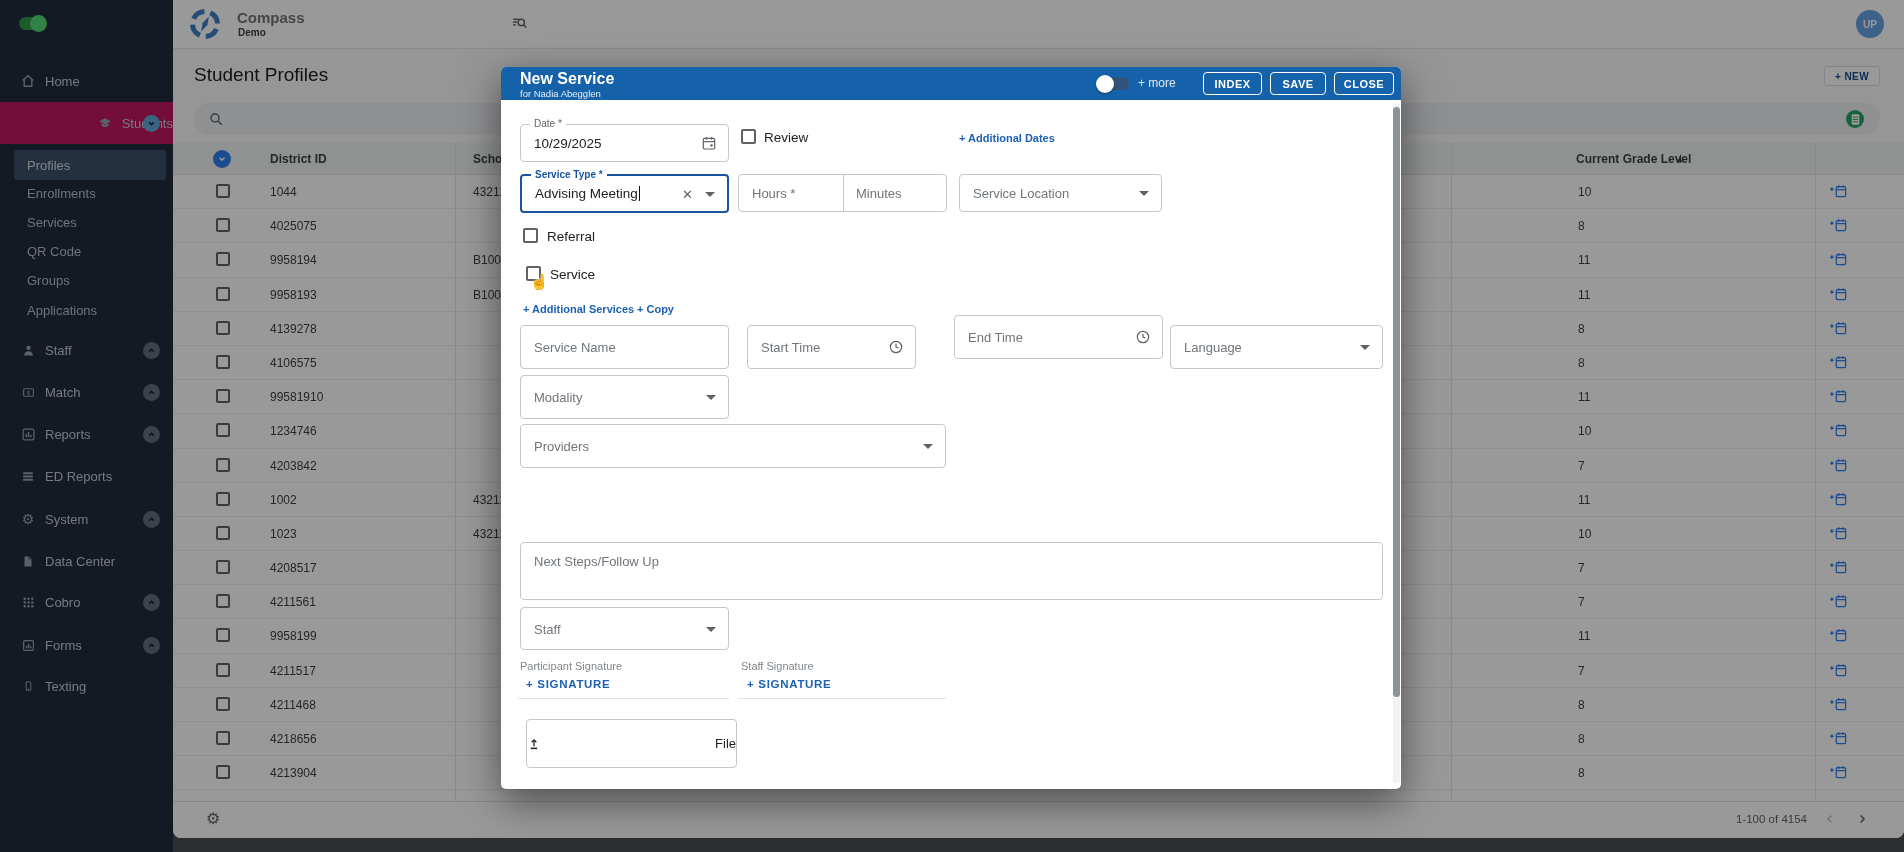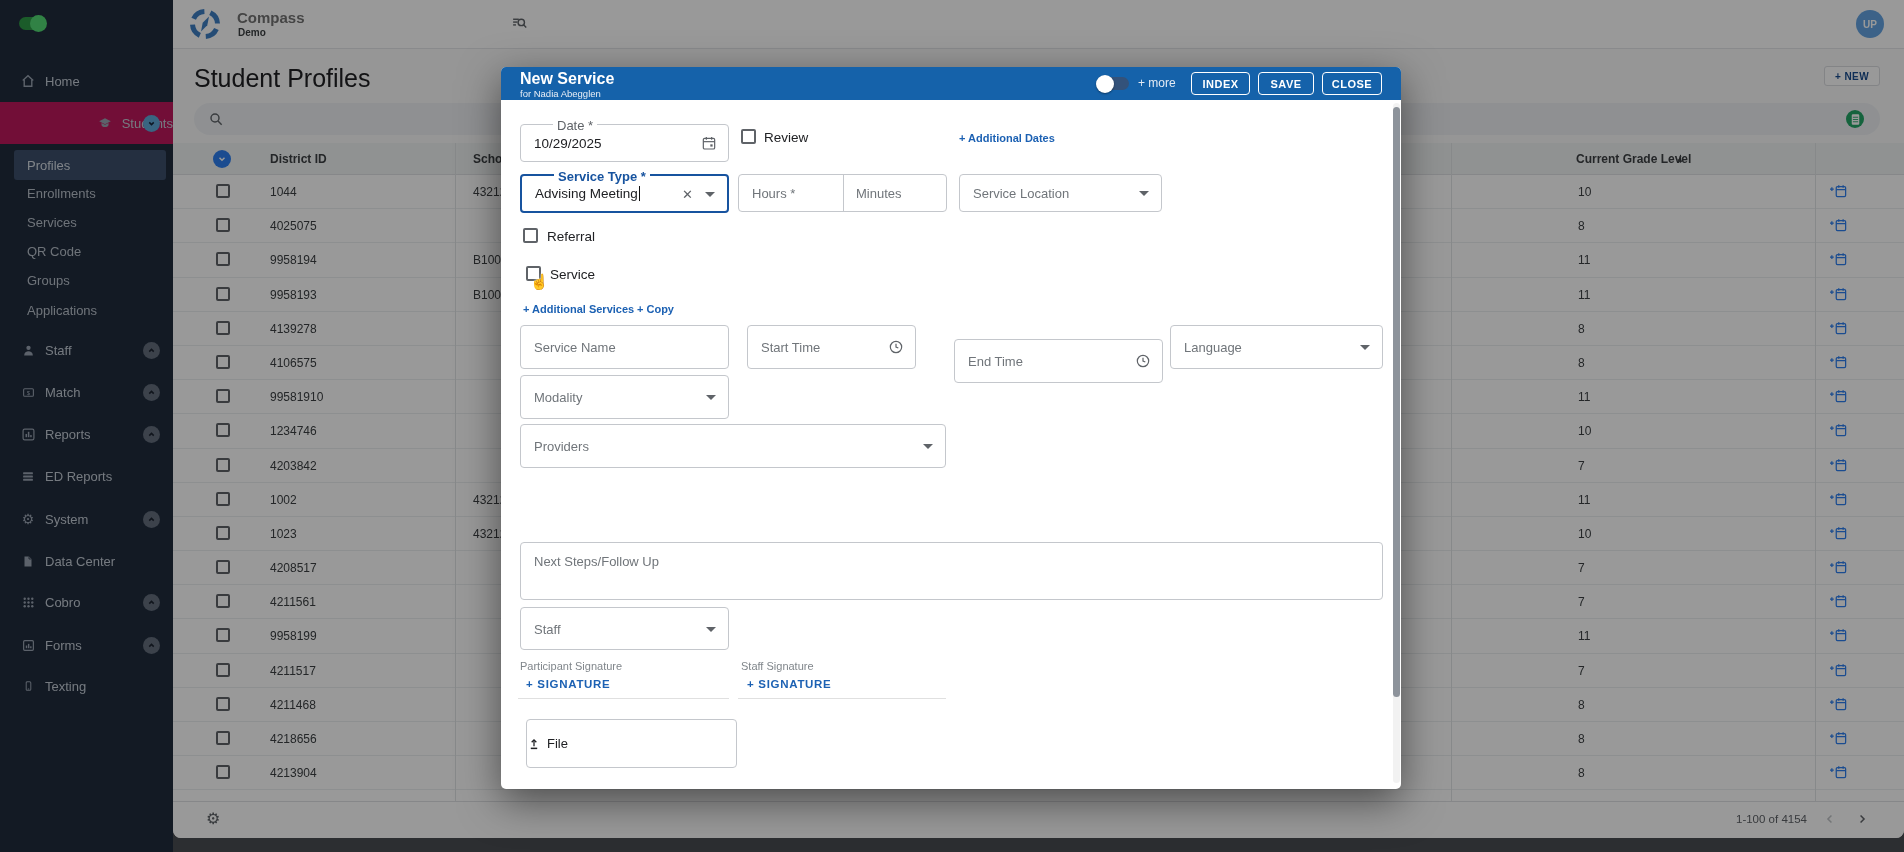--- a/index.html
+++ b/index.html
@@ -23,21 +23,21 @@
   .chev-circle svg { display:block; }
 
   
   .content { position:absolute; left:173px; top:0; width:1731px; height:838px; background:#fafafa; z-index:1; border-radius:0 0 8px 8px; }
   .topbar { position:absolute; left:0; top:0; width:1731px; height:49px; background:#fff; border-bottom:1px solid #e4e6e9; }
   .logo { position:absolute; left:15px; top:7px; }
   .brand { position:absolute; left:64px; top:9px; font-size:15px; font-weight:bold; color:#737373; }
   .brand-sub { position:absolute; left:65px; top:27px; font-size:10px; font-weight:bold; color:#3c4043; }
   .searchlist-ic { position:absolute; left:338px; top:15px; color:#5f6368; }
   .avatar { position:absolute; left:1683px; top:10px; width:28px; height:28px; border-radius:50%; background:#64a4e3; color:#fff; font-size:10px; font-weight:bold; display:flex; align-items:center; justify-content:center; }
-  .page-title { position:absolute; left:21px; top:64px; font-size:25px; font-weight:500; color:#202124; }
+  .page-title { position:absolute; left:21px; top:64px; font-size:19px; font-weight:500; color:#202124; }
   .new-btn { position:absolute; left:1651px; top:66px; width:56px; height:20px; background:#fff; border:1px solid #dadce0; border-radius:3px; font-size:10px; font-weight:bold; color:#1a4d8f; display:flex; align-items:center; justify-content:center; letter-spacing:.4px; }
   .search-pill { position:absolute; left:21px; top:103px; width:1686px; height:32px; background:#eef1f4; border-radius:16px; }
   .search-ic { position:absolute; left:14px; top:8px; color:#5f6368; }
   .export-ic { position:absolute; right:16px; top:7px; width:18px; height:18px; border-radius:50%; background:#23a566; display:flex; align-items:center; justify-content:center; }
 
   
   .thead { position:absolute; left:0; top:143px; width:1731px; height:32px; background:#f1f3f4; border-bottom:1px solid #dfe1e4; font-size:12px; font-weight:bold; color:#3c4043; }
   .col-line { position:absolute; top:143px; width:1px; height:658px; background:#e2e4e7; }
   .tbody { position:absolute; left:0; top:175px; width:1731px; height:626px; background:#fff; overflow:hidden; }
   .trow { position:relative; width:1731px; height:34.2px; border-bottom:1px solid #eceef0; font-size:12px; color:#3c4043; background:#fff; }
@@ -57,41 +57,41 @@
 
   
   .backdrop { position:absolute; left:0; top:0; width:1904px; height:852px; background:rgba(0,0,0,.40); z-index:40; }
   .modal { position:absolute; left:501px; top:67px; width:900px; height:722px; background:#fff; border-radius:5px; z-index:50; box-shadow:0 12px 40px rgba(0,0,0,.5); }
   .m-header { position:absolute; left:0; top:0; width:900px; height:33px; background:#1562aa; border-radius:5px 5px 0 0; }
   .m-title { position:absolute; left:19px; top:3px; font-size:16px; font-weight:bold; color:#fff; }
   .m-sub { position:absolute; left:19px; top:21px; font-size:9.5px; color:#e8eef6; }
   .m-toggle { position:absolute; left:598px; top:10px; width:30px; height:13px; border-radius:7px; background:#33527a; }
   .m-toggle .knob { position:absolute; left:-3px; top:-2.5px; width:18px; height:18px; border-radius:50%; background:#fff; box-shadow:0 1px 2px rgba(0,0,0,.4); }
   .m-more { position:absolute; left:637px; top:9px; font-size:12px; color:#e4ebf4; }
-  .m-btn { position:absolute; top:5px; height:23px; border:1.5px solid #fff; border-radius:4px; background:transparent; color:#fff; font-size:11px; font-weight:bold; letter-spacing:.5px; display:flex; align-items:center; justify-content:center; font-family:"Liberation Sans",sans-serif; }
+  .m-btn { position:absolute; top:5px; height:23px; border:1.5px solid #fff; border-radius:4px; background:transparent; color:#fff; font-size:11px; font-weight:bold; letter-spacing:.5px; display:flex; align-items:center; justify-content:center; font-family:"Liberation Sans",sans-serif;margin-left:12px; }
   .fld { position:absolute; border:1px solid #c4c7cc; border-radius:4px; background:#fff; }
   .fld .ph { position:absolute; left:13px; top:50%; transform:translateY(-50%); font-size:13px; color:#70757a; white-space:nowrap; }
   .fld .val { position:absolute; left:13px; top:50%; transform:translateY(-50%); font-size:13.5px; color:#202124; white-space:nowrap; }
-  .notch { position:absolute; top:-7px; left:9px; background:#fff; padding:0 4px; font-size:13px; color:#5f6368; white-space:nowrap;margin-left:23px; }
+  .notch { position:absolute; top:-7px; left:9px; background:#fff; padding:0 4px; font-size:10px; color:#5f6368; white-space:nowrap; }
   .fld.focused { border:2px solid #17539f; }
   .fld.focused .notch { color:#17539f; font-weight:bold; }
   .caret-down { position:absolute; right:12px; top:50%; margin-top:-2px; width:0; height:0; border-left:5px solid transparent; border-right:5px solid transparent; border-top:5px solid #5f6368; }
   .caret-bar { display:inline-block; width:1.5px; height:15px; background:#111; vertical-align:middle; margin-left:1px; }
   .m-cb { position:absolute; width:15px; height:15px; border:2px solid #5f6368; border-radius:2px; background:#fff; }
   .m-cb-label { position:absolute; font-size:13.5px; color:#202124; }
   .m-link { position:absolute; font-size:11px; font-weight:bold; color:#1c61b3; white-space:nowrap; }
   .sig-label { position:absolute; font-size:11px; color:#80868b; }
   .sig-line { position:absolute; height:1px; background:#e0e0e0; }
   .m-scroll { position:absolute; right:1px; top:36px; width:7px; height:680px; background:#f2f2f2; border-radius:4px; }
   .m-thumb { position:absolute; right:0; top:4px; width:7px; height:590px; background:#8d939b; border-radius:4px; }
   .clear-x { position:absolute; right:34px; top:50%; transform:translateY(-50%); font-size:13px; color:#5f6368; }
   .fld-ic { position:absolute; right:11px; top:50%; transform:translateY(-50%); color:#5f6368; display:flex; }
   .hand-cursor { position:absolute; left:29px; top:206px; font-size:15px; color:#4a4f55; text-shadow:0 0 2px #fff; }
   .area-label { position:absolute; left:13px; top:11px; font-size:13px; color:#70757a; }
-  .file-box { position:absolute; left:25px; top:652px; width:211px; height:49px; border:1px solid #c4c7cc; border-radius:4px; display:flex; align-items:center; justify-content:flex-start; gap:6px; font-size:13px; color:#202124; }
+  .file-box { position:absolute; left:25px; top:652px; width:211px; height:49px; border:1px solid #c4c7cc; border-radius:4px; display:flex; align-items:center; justify-content:space-between; gap:6px; font-size:13px; color:#202124; }
 </style>
 </head>
 <body>
 
 <div class="screen">
 
   <aside class="sidebar">
     <div class="side-toggle">
         <div class="knob"></div>
       </div>
@@ -671,21 +671,21 @@
     </div>
     <div class="fld" style="left:246px;top:258px;width:169px;height:44px">
       <span class="ph">Start Time</span>
       <span class="fld-ic">
           <svg width="16" height="16" viewBox="0 0 24 24" fill="none" stroke="currentColor" stroke-width="1.8">
             <circle cx="12" cy="12" r="8.5"></circle>
             <path d="M12 7 V12 L15.5 13.5"></path>
           </svg>
         </span>
     </div>
-    <div class="fld" style="left:453px;top:272px;width:209px;height:44px">
+    <div class="fld" style="left:453px;top:248px;width:209px;height:44px">
       <span class="ph">End Time</span>
       <span class="fld-ic">
           <svg width="16" height="16" viewBox="0 0 24 24" fill="none" stroke="currentColor" stroke-width="1.8">
             <circle cx="12" cy="12" r="8.5"></circle>
             <path d="M12 7 V12 L15.5 13.5"></path>
           </svg>
         </span>
     </div>
     <div class="fld" style="left:669px;top:258px;width:213px;height:44px">
       <span class="ph">Language</span>

